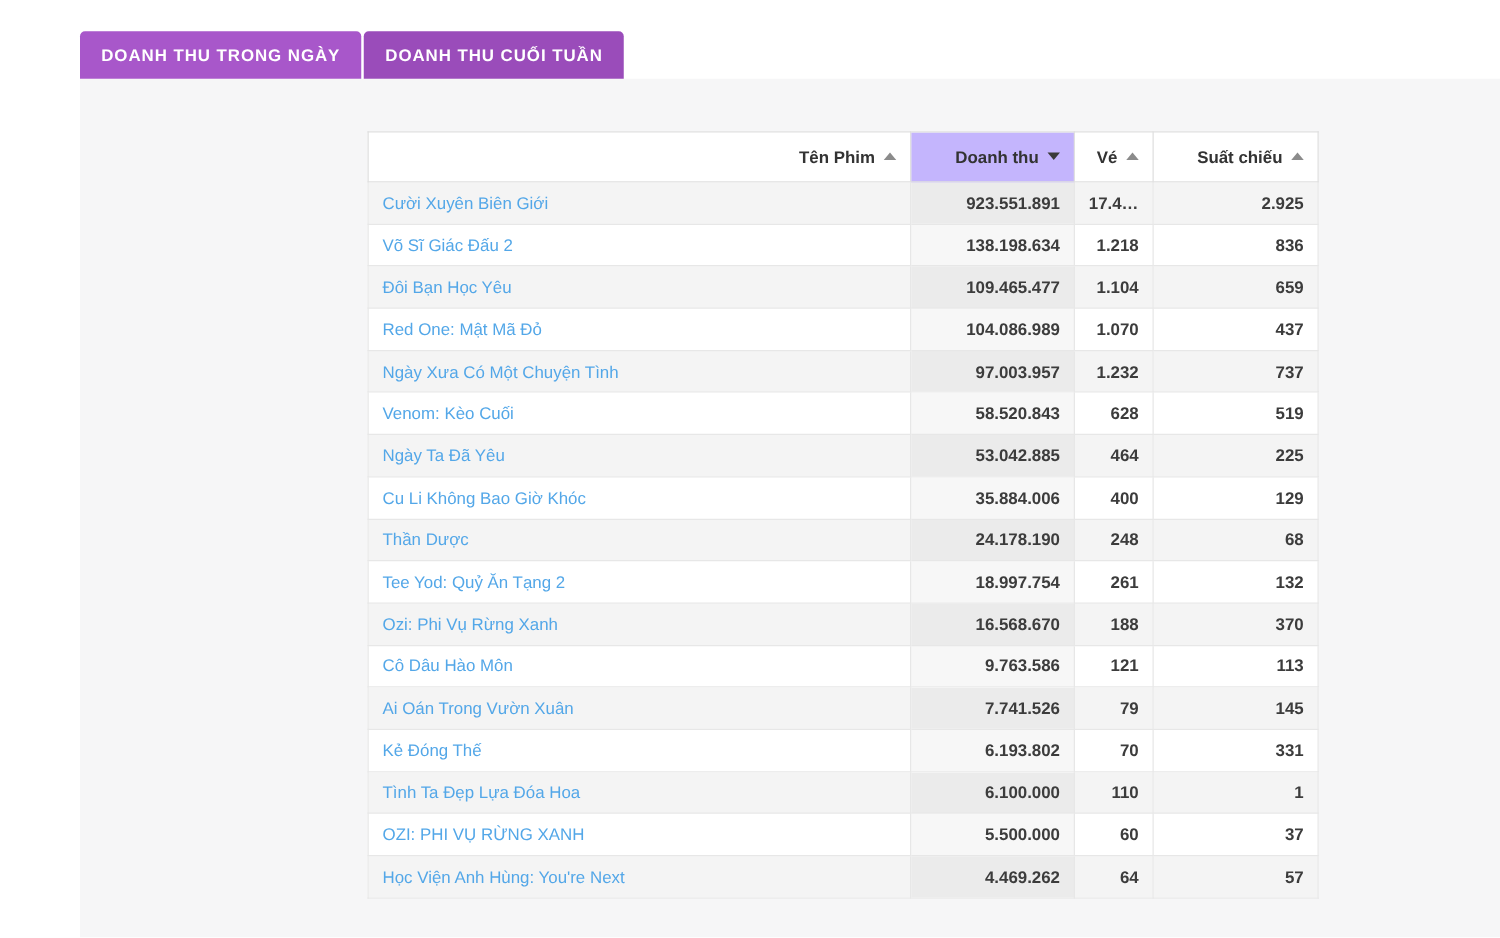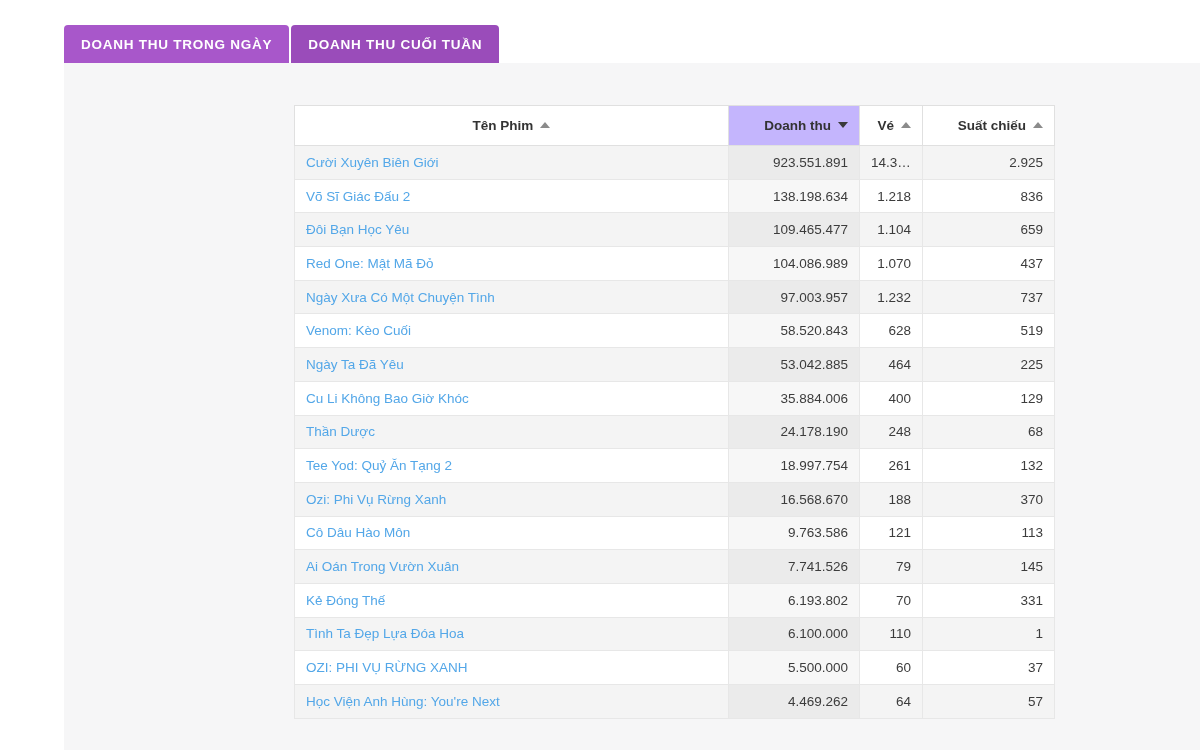--- a/index.html
+++ b/index.html
@@ -99,21 +99,21 @@
   .revenue-table thead th.sorted-col {
     background: #c4b5fd;
   }
 
   .th-inner {
     display: flex;
     align-items: center;
     gap: 7px;
   }
   .th-inner.right { justify-content: flex-end; }
-  .th-inner.left  { justify-content: center; }
+  .th-inner.left  { justify-content: flex-end; }
 
   .sort-arrow {
     display: inline-block;
     width: 0;
     height: 0;
     position: relative;
     top: -1px;
   }
   .sort-arrow.asc {
     border-left: 5px solid transparent;
@@ -132,21 +132,21 @@
     padding: 0 11px;
     border: 1px solid #e7e7e7;
     color: #3c3c3c;
     font-size: 13.5px;
     vertical-align: middle;
     white-space: nowrap;
     overflow: hidden;
     text-overflow: ellipsis;
   }
 
-  .revenue-table tbody td.num { text-align: right; }
+  .revenue-table tbody td.num { text-align: right; font-weight: bold; }
 
   .revenue-table tbody tr:nth-child(odd)  td { background: #f4f4f4; }
   .revenue-table tbody tr:nth-child(even) td { background: #ffffff; }
 
   .revenue-table tbody tr:nth-child(odd)  td.sorted-col { background: #ebebeb; }
   .revenue-table tbody tr:nth-child(even) td.sorted-col { background: #f7f7f7; }
 
   .film-link {
     color: #53a7e8;
     text-decoration: none;
@@ -198,21 +198,21 @@
               <span>Suất chiếu</span>
               <span class="sort-arrow asc"></span>
             </span>
           </th>
         </tr>
       </thead>
       <tbody id="table-body">
           <tr>
             <td><span class="film-link">Cười Xuyên Biên Giới</span></td>
             <td class="num sorted-col">923.551.891</td>
-            <td class="num">14.316</td>
+            <td class="num">17.476</td>
             <td class="num">2.925</td>
           </tr>
           <tr>
             <td><span class="film-link">Võ Sĩ Giác Đấu 2</span></td>
             <td class="num sorted-col">138.198.634</td>
             <td class="num">1.218</td>
             <td class="num">836</td>
           </tr>
           <tr>
             <td><span class="film-link">Đôi Bạn Học Yêu</span></td>

